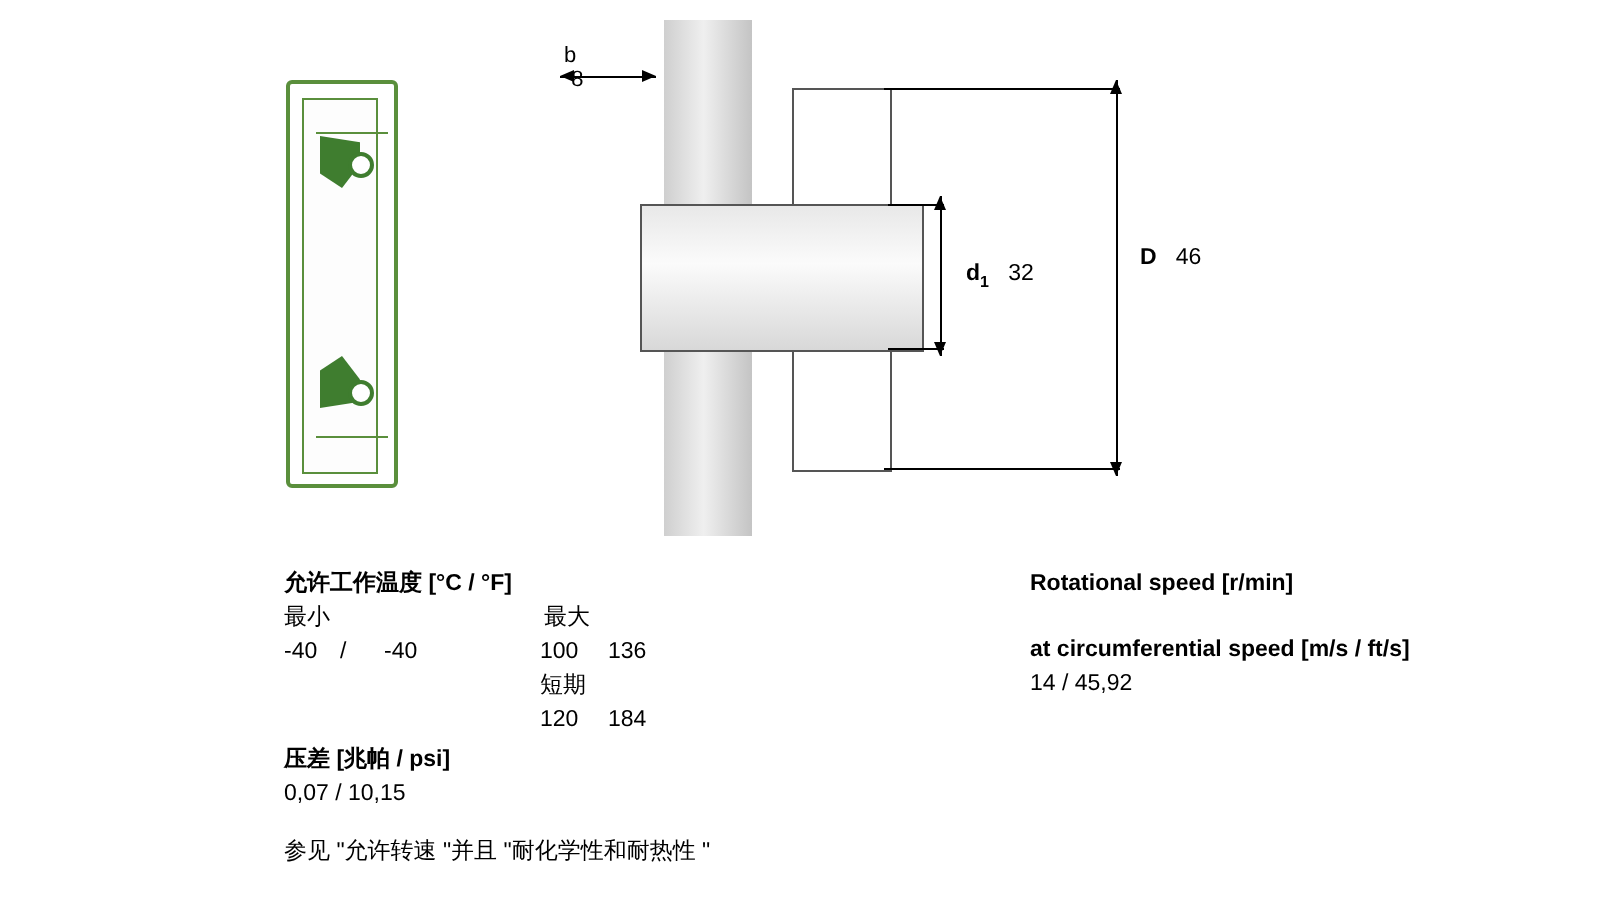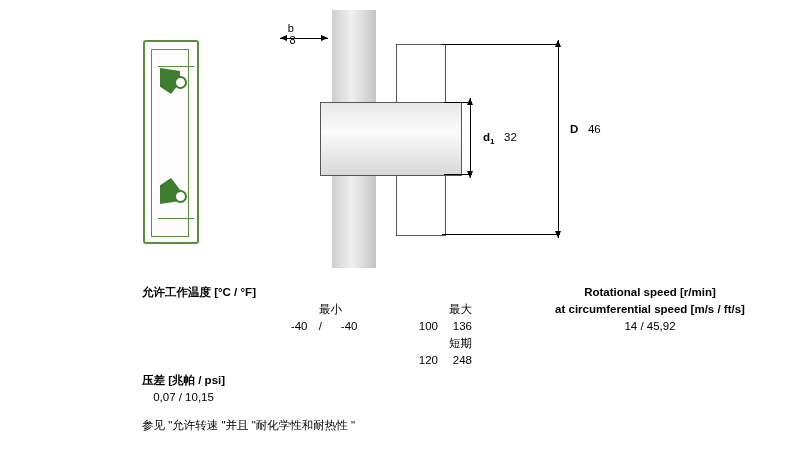--- a/index.html
+++ b/index.html
@@ -4,21 +4,21 @@
 <style>
   html,body{margin:0;padding:0;}
   body{
     width:800px;height:450px;background:#ffffff;
     font-family:"Liberation Sans", sans-serif;
     color:#000000;position:relative;overflow:hidden;
   }
   .stage{position:absolute;left:0;top:0;width:800px;height:450px;}
 
   
-  .seal-wrap{position:absolute;left:130px;top:10px;width:170px;height:250px;text-align:center;}
+  .seal-wrap{position:absolute;left:130px;top:10px;width:170px;height:250px;}
   .dim-b{position:absolute;left:152px;top:12px;font-size:11px;letter-spacing:.5px;}
   .arrowline{position:absolute;left:150px;top:28px;width:48px;height:1px;background:#000;}
   .arrowline:before,.arrowline:after{
     content:"";position:absolute;top:-3px;width:0;height:0;
     border-top:3.5px solid transparent;border-bottom:3.5px solid transparent;
   }
   .arrowline:before{left:0;border-right:7px solid #000;}
   .arrowline:after{right:0;border-left:7px solid #000;}
 
   .seal-outer{
@@ -56,26 +56,26 @@
   .arrD:after{content:"";position:absolute;left:-3.5px;bottom:0;width:0;height:0;
     border-left:3.5px solid transparent;border-right:3.5px solid transparent;border-top:7px solid #000;}
   .lbl{position:absolute;font-size:11.5px;white-space:nowrap;}
   .lbl b{font-weight:bold;}
   .sub{font-size:8px;vertical-align:sub;}
 
   
   .tbl{position:absolute;font-size:11.5px;line-height:17px;}
   .tbl .hd{font-weight:bold;}
   .left-table{left:142px;top:284px;width:330px;}
-  .right-table{left:515px;top:284px;width:270px;text-align:center;}
-  .row{display:flex;justify-content:flex-end;}
+  .right-table{left:515px;top:284px;width:270px;}
+  .row{display:flex;}
   .c1{width:62px;}
   .c2{width:58px;}
   .note{position:absolute;left:142px;top:418px;font-size:11.5px;}
-  .press{position:absolute;left:142px;top:372px;font-size:11.5px;line-height:17px;text-align:center;}
+  .press{position:absolute;left:142px;top:372px;font-size:11.5px;line-height:17px;}
 </style>
 </head>
 <body>
 
 <div class="stage">
 
   <div class="seal-wrap">
     <div class="dim-b">
       <span>b</span>
       &nbsp;<span>8</span>
@@ -134,30 +134,30 @@
       <div style="width:34px">100</div>
       <div>136</div>
     </div>
     <div class="row">
       <div class="c1" style="width:128px"></div>
       <div>短期</div>
     </div>
     <div class="row">
       <div style="width:128px"></div>
       <div style="width:34px">120</div>
-      <div>248</div>
+      <div>184</div>
     </div>
   </div>
 
   <div class="press">
     <div class="hd" style="font-weight:bold">压差 [兆帕 / psi]</div>
     <div>0,07   /   10,15</div>
   </div>
 
   <div class="note">参见 "允许转速 "并且 "耐化学性和耐热性 "</div>
 
   <div class="tbl right-table">
     <div class="hd">Rotational speed [r/min]</div>
-    <div class="hd" style="margin-top:0">at circumferential speed [m/s / ft/s]</div>
+    <div class="hd" style="margin-top:16px">at circumferential speed [m/s / ft/s]</div>
     <div>14    /    45,92</div>
   </div>
 
 </div>
 
 </body></html>

